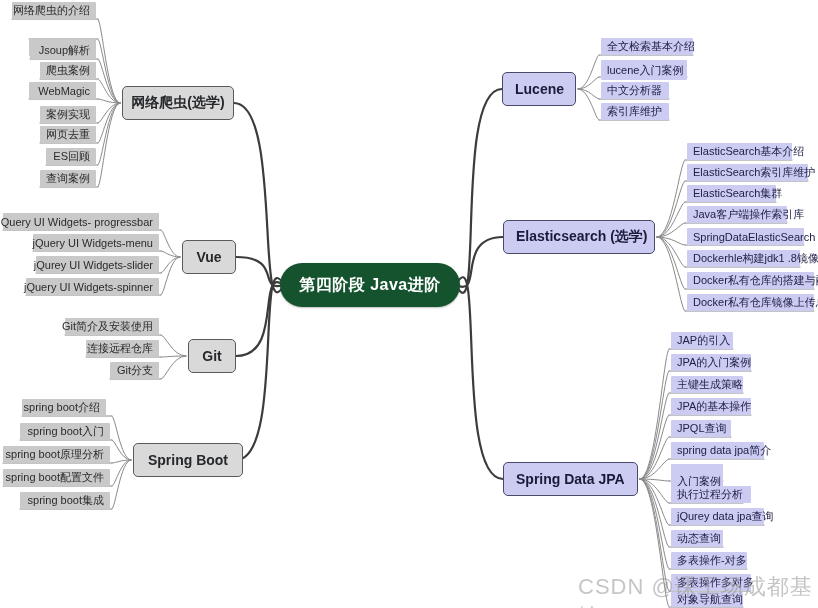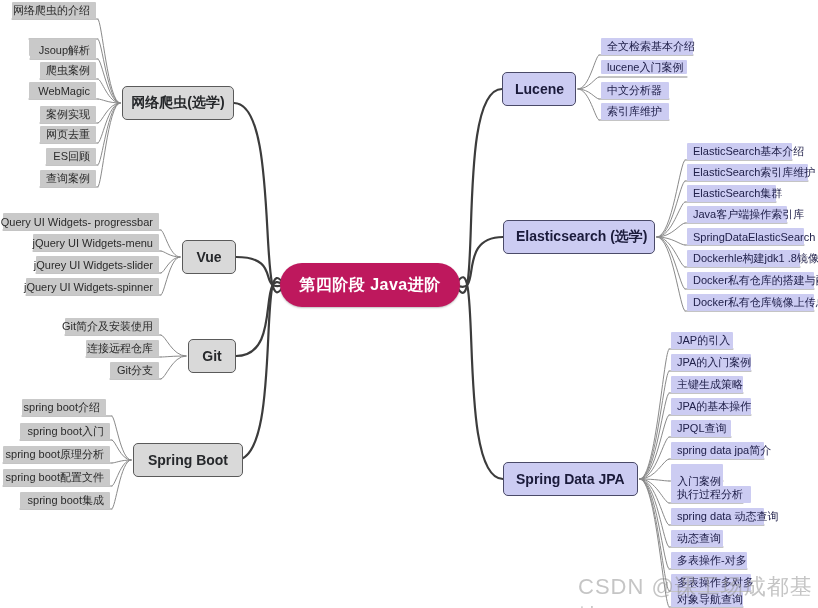--- a/index.html
+++ b/index.html
@@ -28,21 +28,21 @@
   .node {
     position: absolute;
     box-sizing: border-box;
     white-space: nowrap;
     display: flex;
     align-items: center;
     justify-content: center;
   }
   
   .root-node {
-    background: #be185d;
+    background: #14532d;
     color: #ffffff;
     border-radius: 22px;
     font-size: 16px;
     font-weight: bold;
     letter-spacing: 0.5px;
     height: 44px;
     padding: 0 18px;
     box-shadow: 0 1px 2px rgba(0,0,0,0.25);
   }
   
@@ -279,21 +279,21 @@
       </div>
       <div class="node leaf-node leftal" style="left: 20px; top: 492px; width: 90px; height: 17px;">
         <span>spring boot集成</span>
       </div>
       <div class="node branch-node accent right" style="left: 502px; top: 72px; width: 74px; height: 34px;">
         <span>Lucene</span>
       </div>
       <div class="node leaf-node accent right" style="left: 601px; top: 38px; width: 92px; height: 17px;">
         <span>全文检索基本介绍</span>
       </div>
-      <div class="node leaf-node accent right" style="left: 601px; top: 60px; width: 86px; height: 14px;">
+      <div class="node leaf-node accent right" style="left: 601px; top: 60px; width: 86px; height: 20px;">
         <span>lucene入门案例</span>
       </div>
       <div class="node leaf-node accent right" style="left: 601px; top: 82px; width: 68px; height: 17px;">
         <span>中文分析器</span>
       </div>
       <div class="node leaf-node accent right" style="left: 601px; top: 103px; width: 68px; height: 17px;">
         <span>索引库维护</span>
       </div>
       <div class="node branch-node accent right" style="left: 503px; top: 220px; width: 152px; height: 34px;">
         <span>Elasticsearch (选学)</span>
@@ -343,21 +343,21 @@
       <div class="node leaf-node accent right" style="left: 671px; top: 442px; width: 93px; height: 17px;">
         <span>spring data jpa简介</span>
       </div>
       <div class="node leaf-node accent right" style="left: 671px; top: 464px; width: 52px; height: 35px;">
         <span>入门案例</span>
       </div>
       <div class="node leaf-node accent right" style="left: 671px; top: 486px; width: 80px; height: 17px;">
         <span>执行过程分析</span>
       </div>
       <div class="node leaf-node accent right" style="left: 671px; top: 508px; width: 93px; height: 17px;">
-        <span>spring data 动态查询</span>
+        <span>jQurey data jpa查询</span>
       </div>
       <div class="node leaf-node accent right" style="left: 671px; top: 530px; width: 52px; height: 17px;">
         <span>动态查询</span>
       </div>
       <div class="node leaf-node accent right" style="left: 671px; top: 552px; width: 76px; height: 17px;">
         <span>多表操作-对多</span>
       </div>
       <div class="node leaf-node accent right" style="left: 671px; top: 574px; width: 80px; height: 17px;">
         <span>多表操作多对多</span>
       </div>

